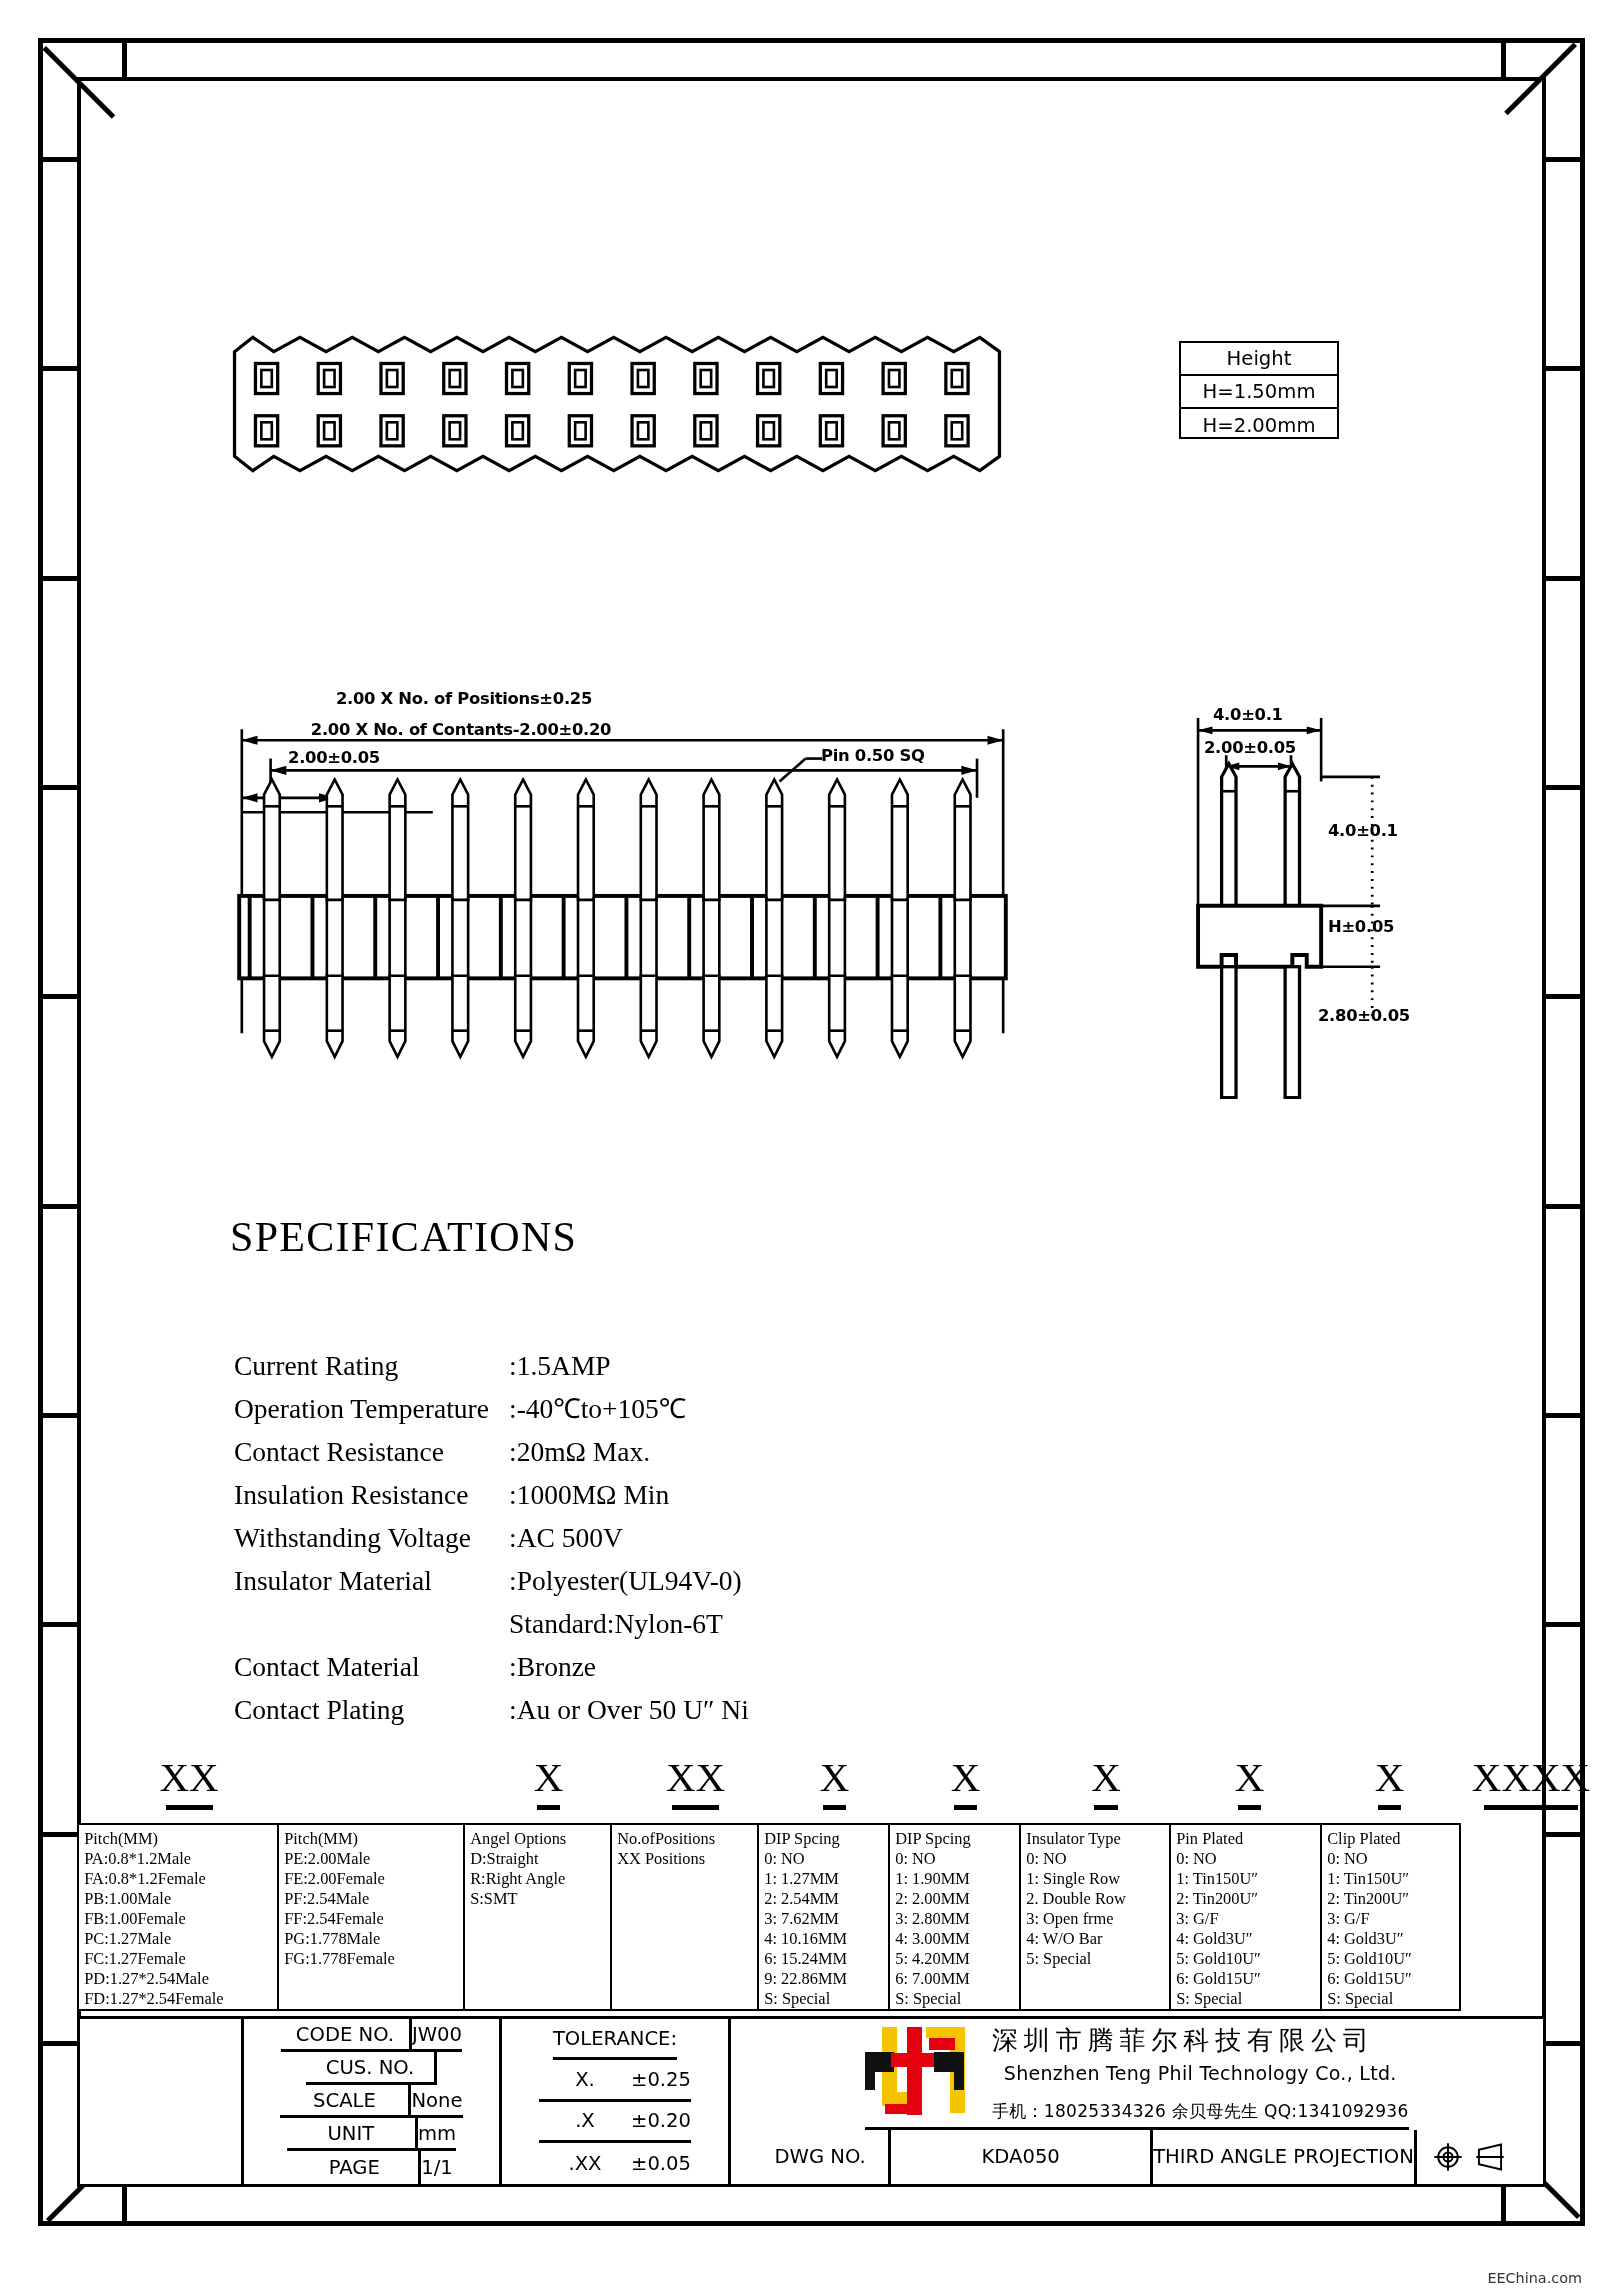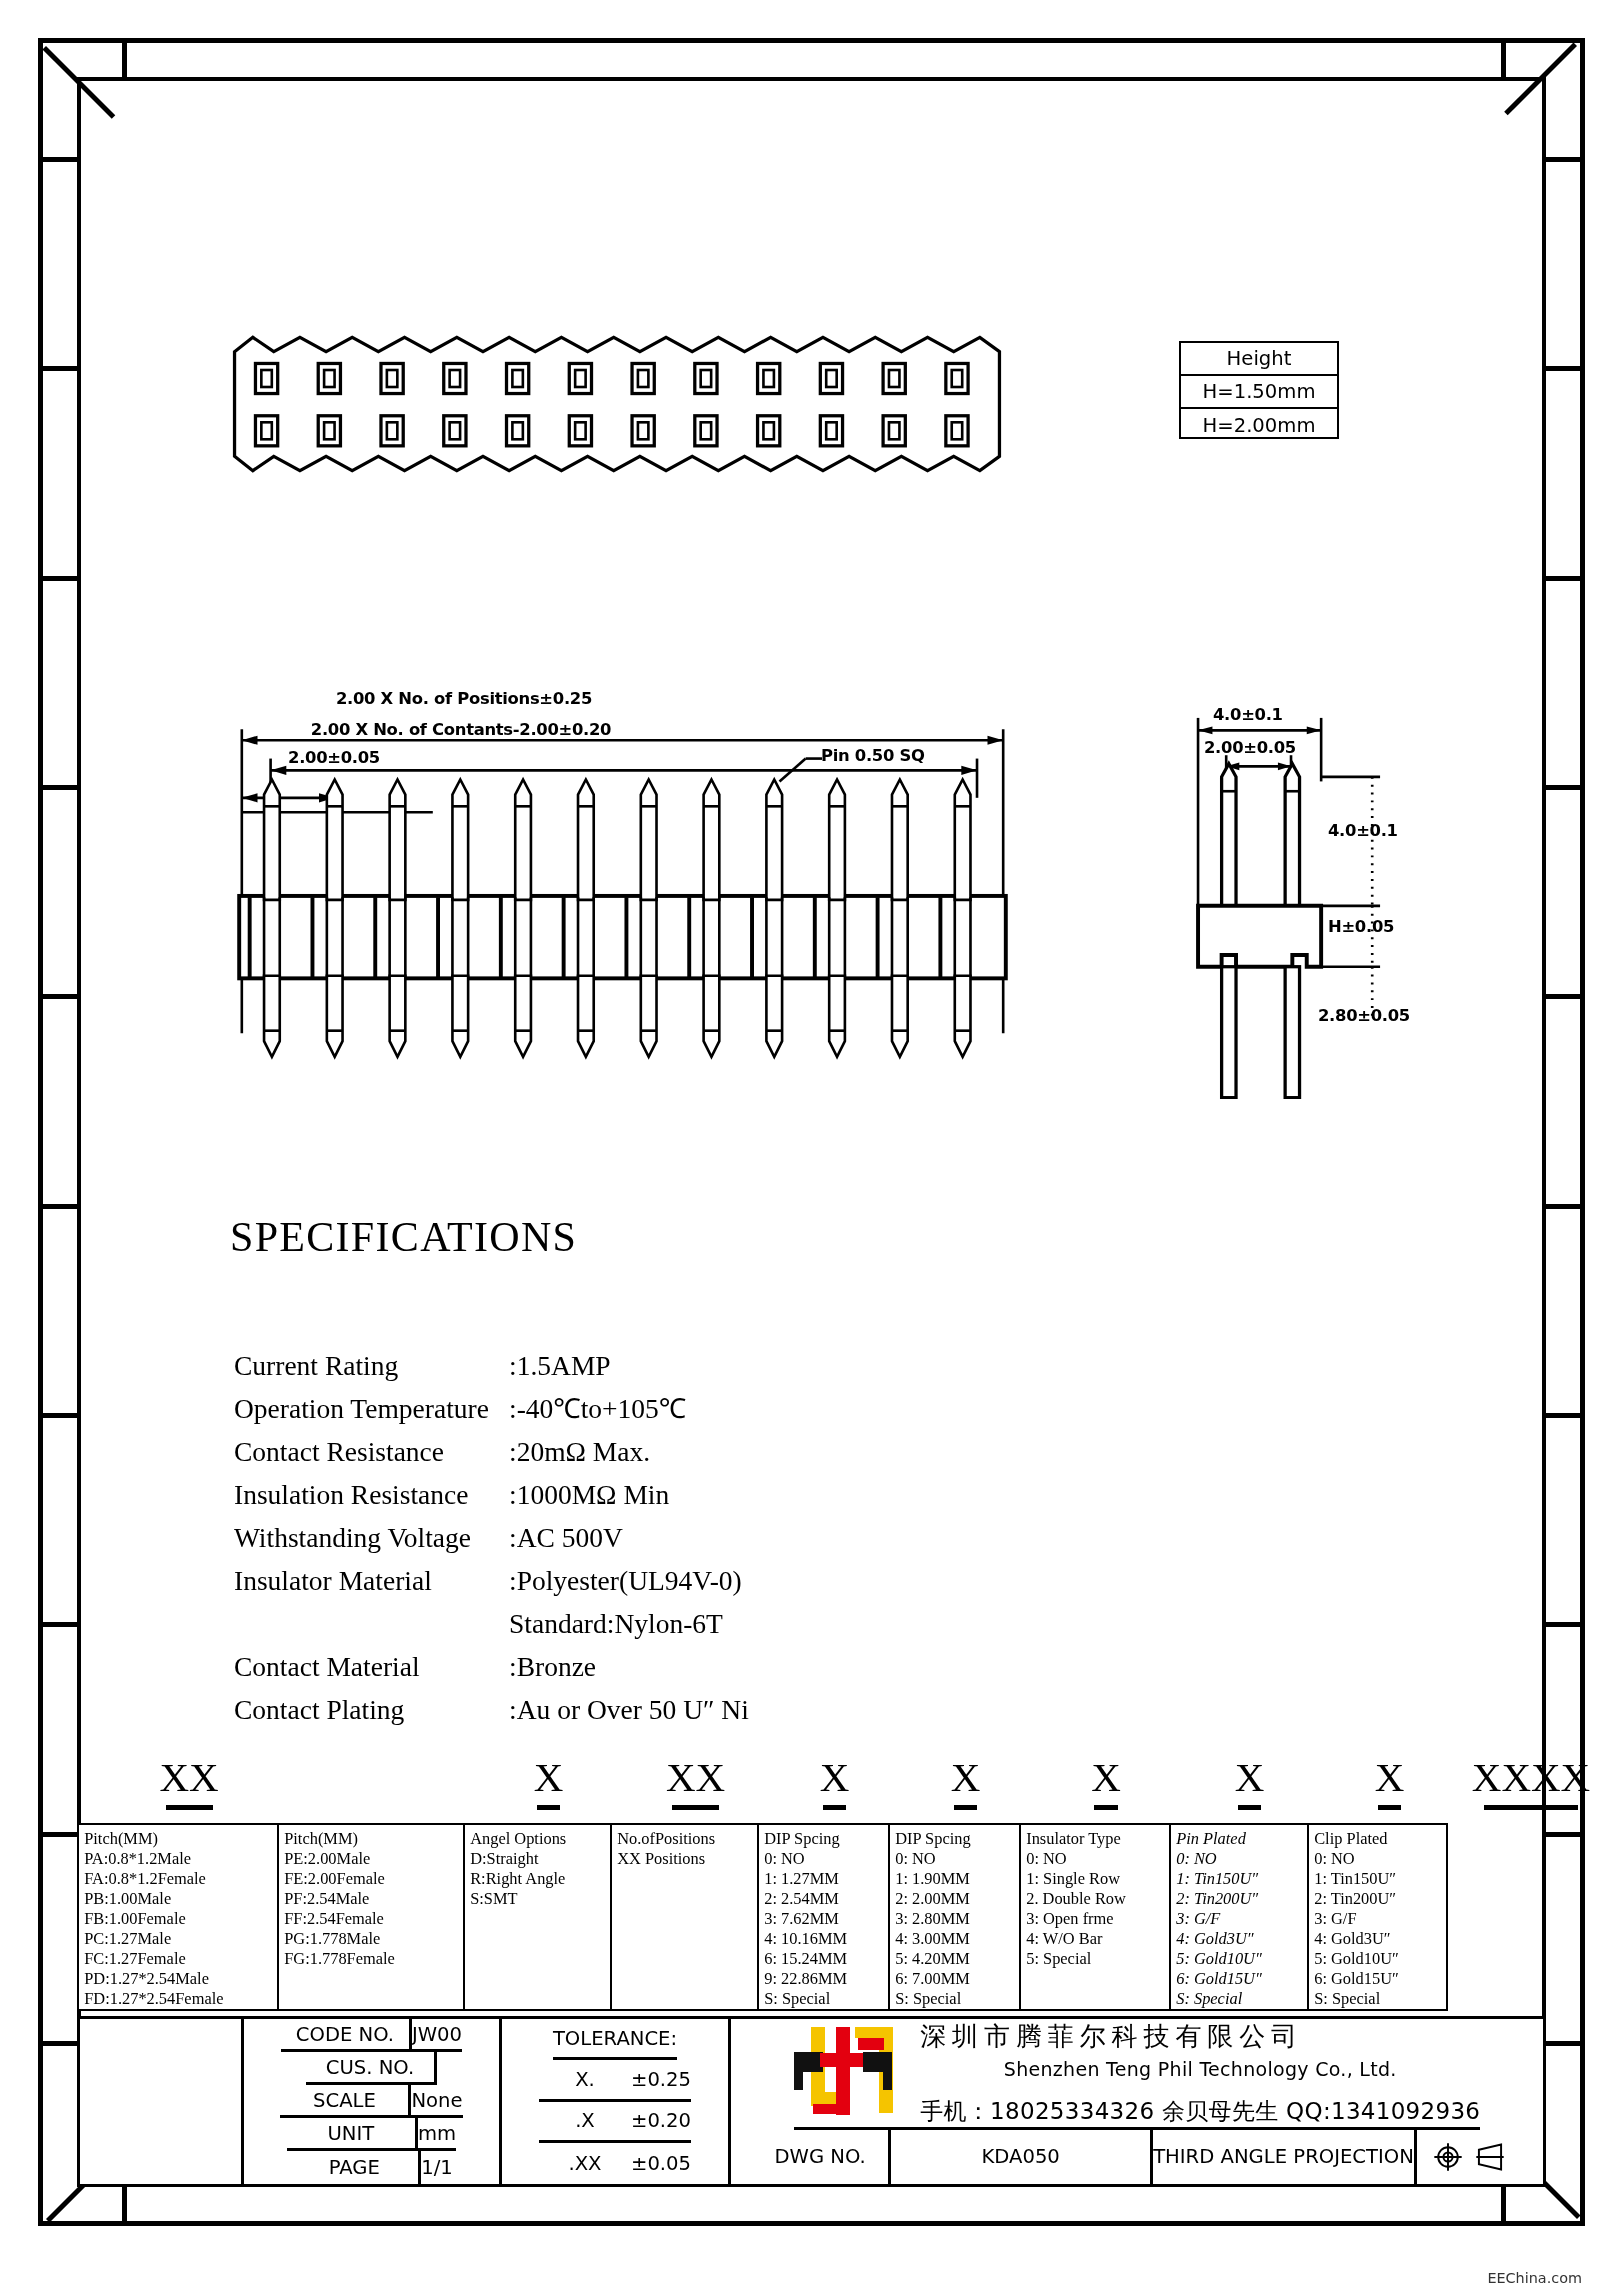--- a/index.html
+++ b/index.html
@@ -56,21 +56,21 @@
                   display:flex;align-items:center;justify-content:center;
                   font-family:"DejaVu Sans",sans-serif;font-size:19.6px;}
   .tb-grid .r:last-child>div{border-bottom:none;}
   .tb-grid .r>div:last-child{border-right:none;}
 
   
   #company{display:flex;flex-direction:column;align-items:center;justify-content:center;}
   .cn-name{font-family:Liberation Mono, monospace;font-size:26px;letter-spacing:5.9px;
            white-space:nowrap;margin-bottom:3.9px;}
   .en-name{font-size:19px;white-space:nowrap;letter-spacing:0.3px;}
-  .contact{font-size:23px;white-space:nowrap;letter-spacing:0.3px;margin-top:16px;}
+  .contact{font-size:17px;white-space:nowrap;letter-spacing:0.3px;margin-top:16px;}
 
   
   #logo{position:relative;width:116px;height:98px;flex:none;margin-right:10.5px;}
   #logo div{position:absolute;}
 
   
   .proj-sym{display:flex;align-items:center;gap:11.8px;}
 
   #watermark{position:absolute;right:41px;bottom:9.2px;font-family:"DejaVu Sans",sans-serif;
              font-size:14.4px;color:#333;}
@@ -450,21 +450,21 @@
     </div>
     <div class="opt-col" style="width: 150px;">
       <div>Insulator Type</div>
       <div>0: NO</div>
       <div>1: Single Row</div>
       <div>2. Double Row</div>
       <div>3: Open frme</div>
       <div>4: W/O Bar</div>
       <div>5: Special</div>
     </div>
-    <div class="opt-col" style="width: 138px; font-style: italic;">
+    <div class="opt-col" style="width: 151px;">
       <div>Pin Plated</div>
       <div>0: NO</div>
       <div>1: Tin150U″</div>
       <div>2: Tin200U″</div>
       <div>3: G/F</div>
       <div>4: Gold3U″</div>
       <div>5: Gold10U″</div>
       <div>6: Gold15U″</div>
       <div>S: Special</div>
     </div>

